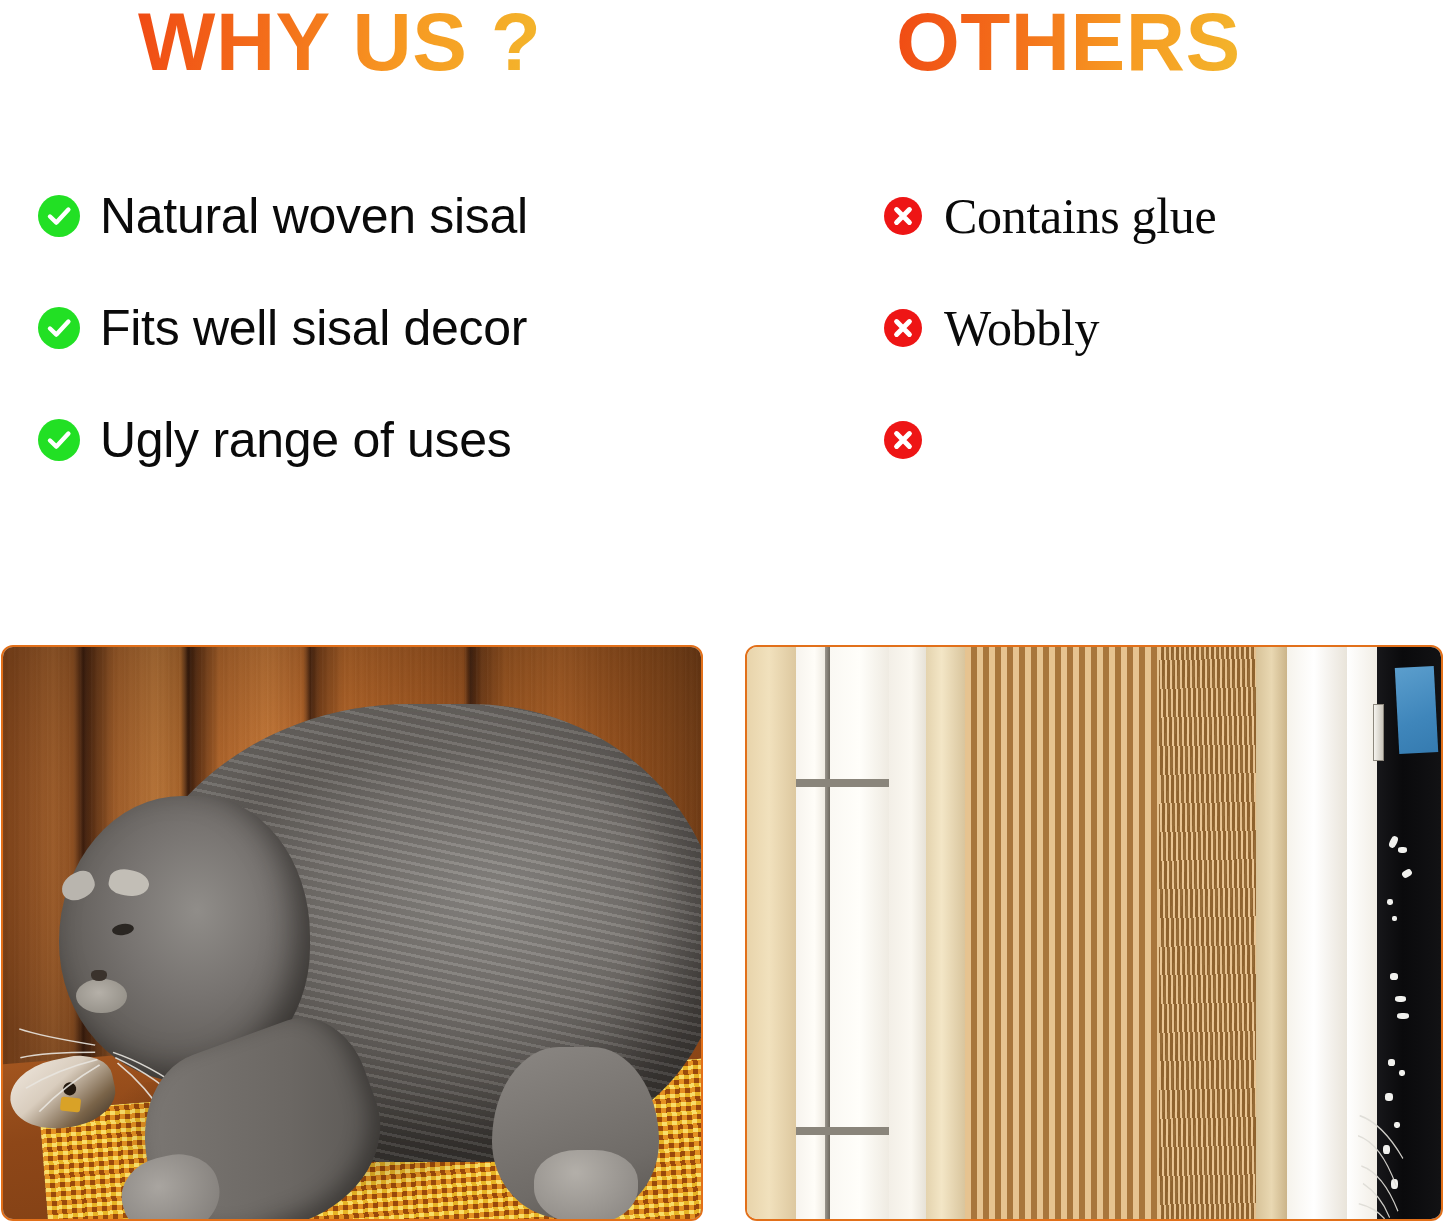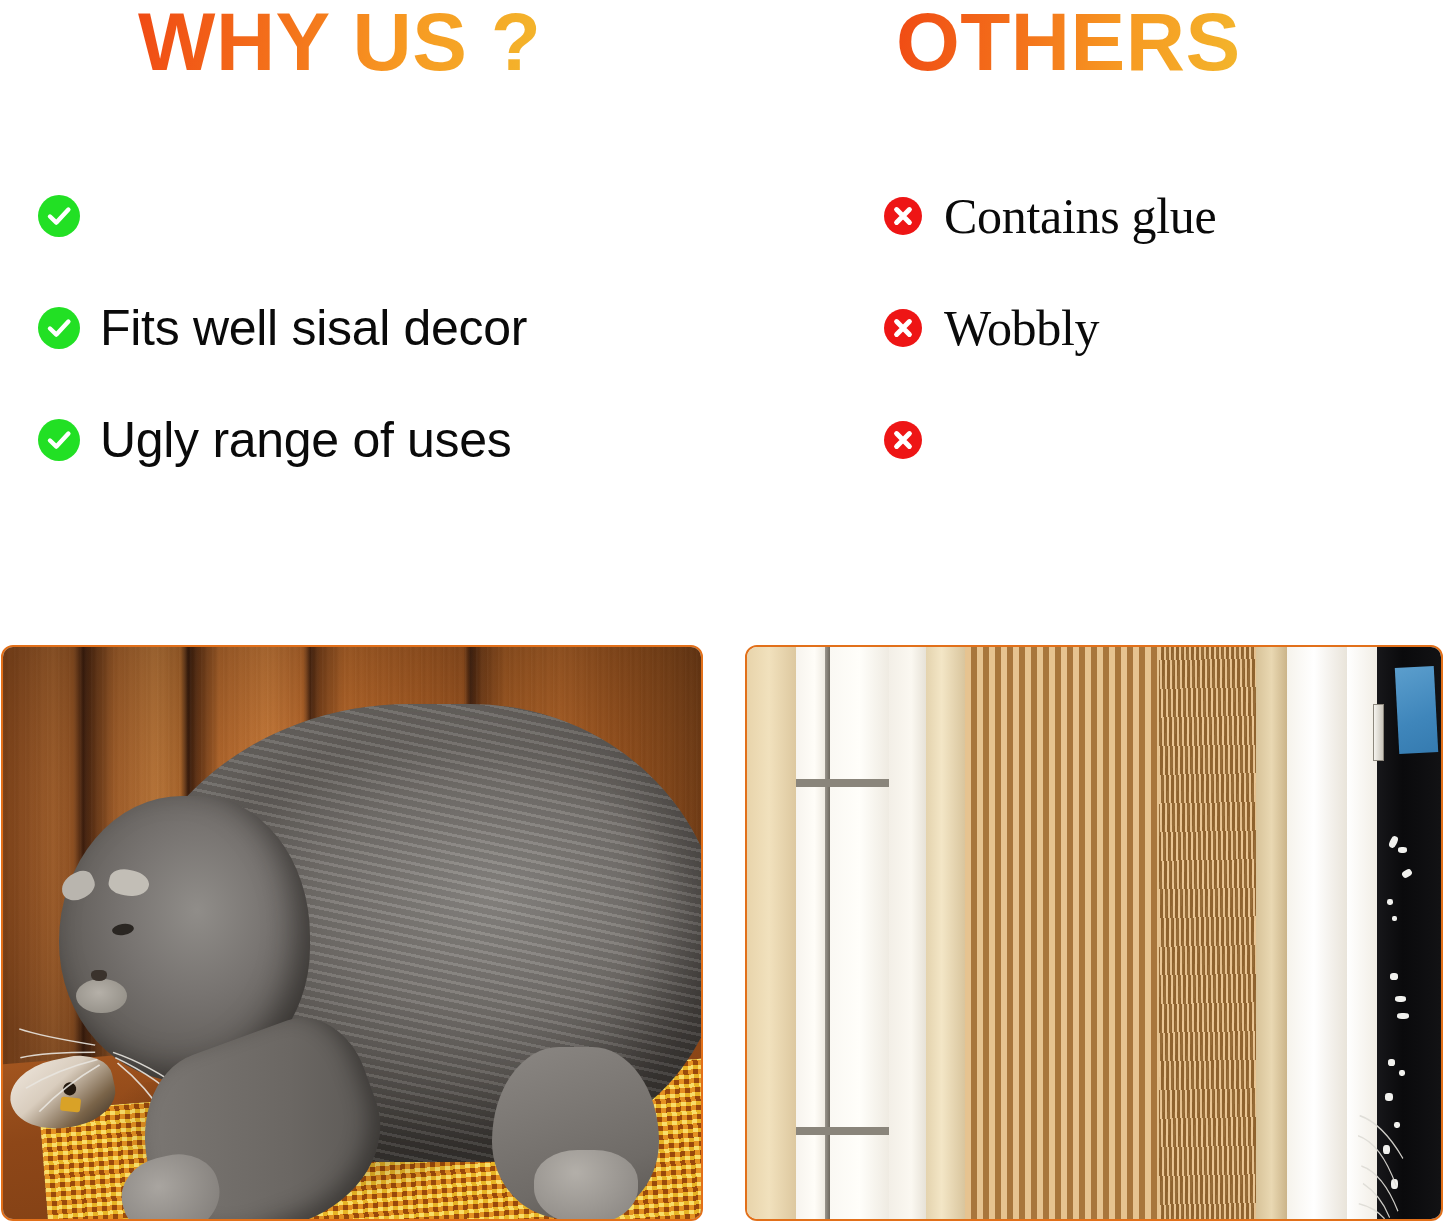--- a/index.html
+++ b/index.html
@@ -383,20 +383,21 @@
 
   <div class="column" id="col-pros">
     <ul class="feature-list">
 
       <li class="feature-row">
         <span class="icon-check">
           <svg width="42" height="42" viewBox="0 0 42 42" aria-hidden="true">
             <path d="M12 21.5 L18.4 27.6 L30.4 14.6" fill="none" stroke="#ffffff" stroke-width="4.4" stroke-linecap="round" stroke-linejoin="round"></path>
           </svg>
         </span>
+        <span class="feature-label">Natural woven sisal</span>
       </li>
 
 
       <li class="feature-row">
         <span class="icon-check">
           <svg width="42" height="42" viewBox="0 0 42 42" aria-hidden="true">
             <path d="M12 21.5 L18.4 27.6 L30.4 14.6" fill="none" stroke="#ffffff" stroke-width="4.4" stroke-linecap="round" stroke-linejoin="round"></path>
           </svg>
         </span>
         <span class="feature-label">Fits well sisal decor</span>

